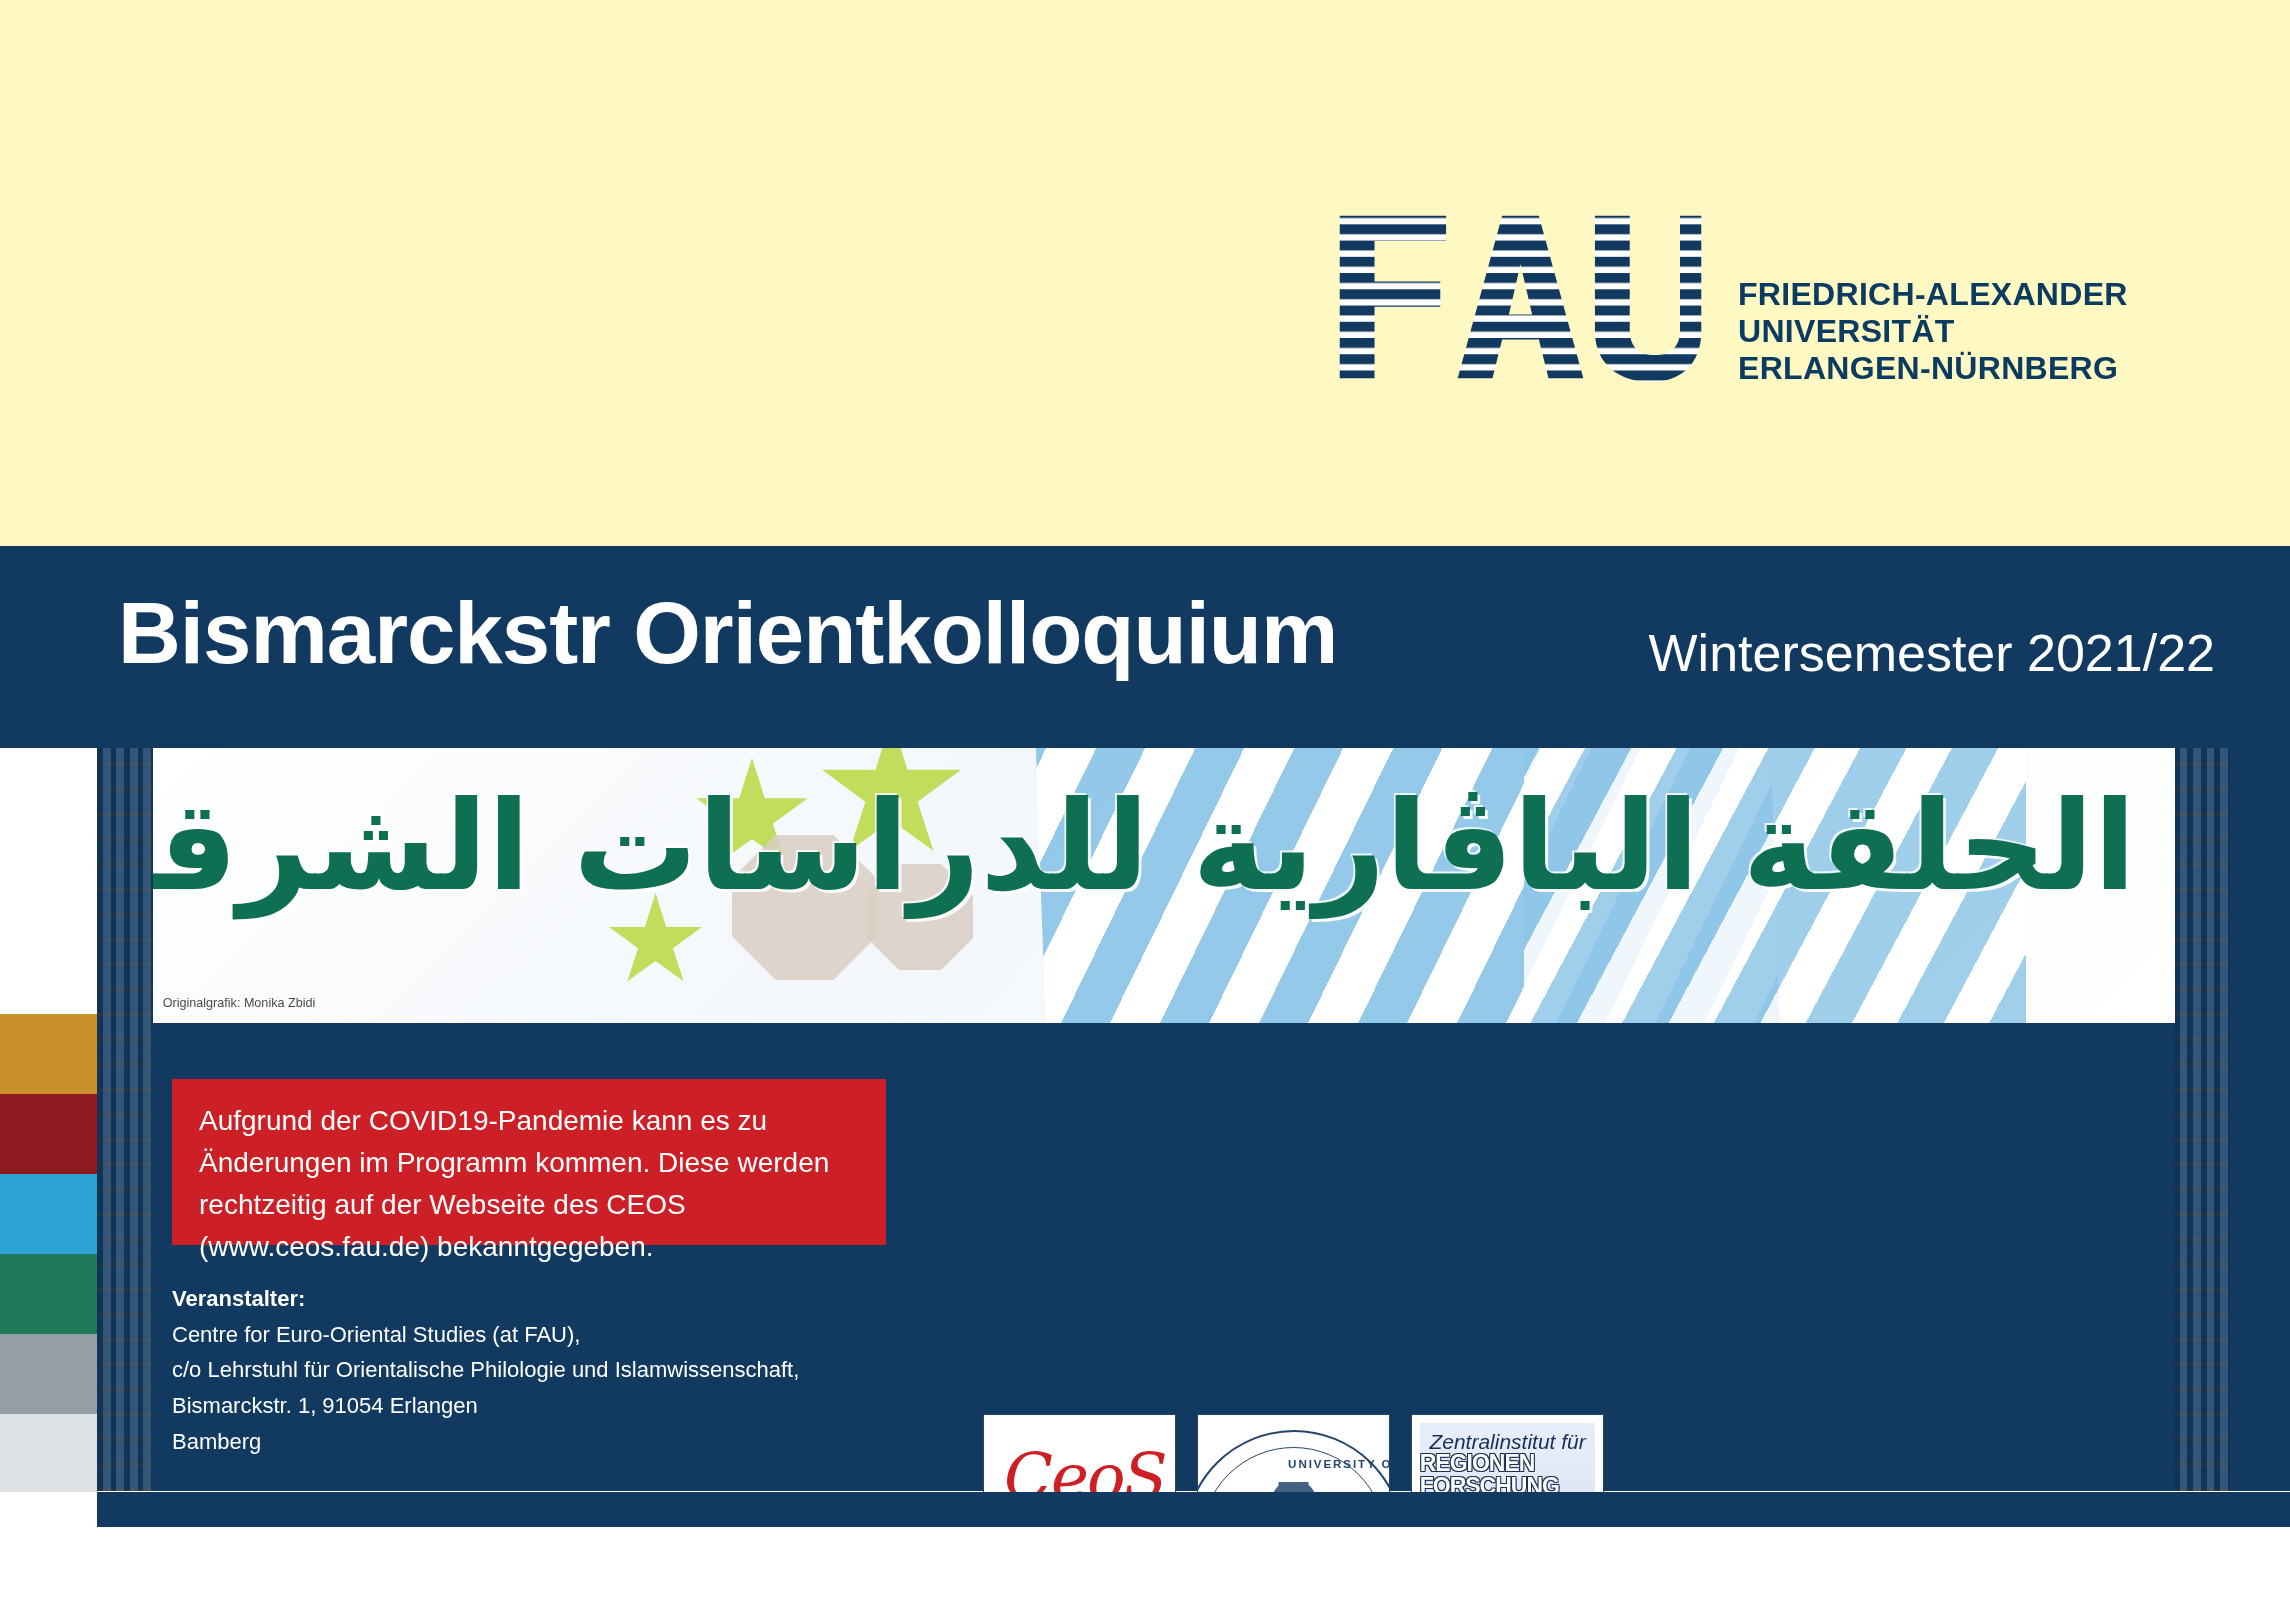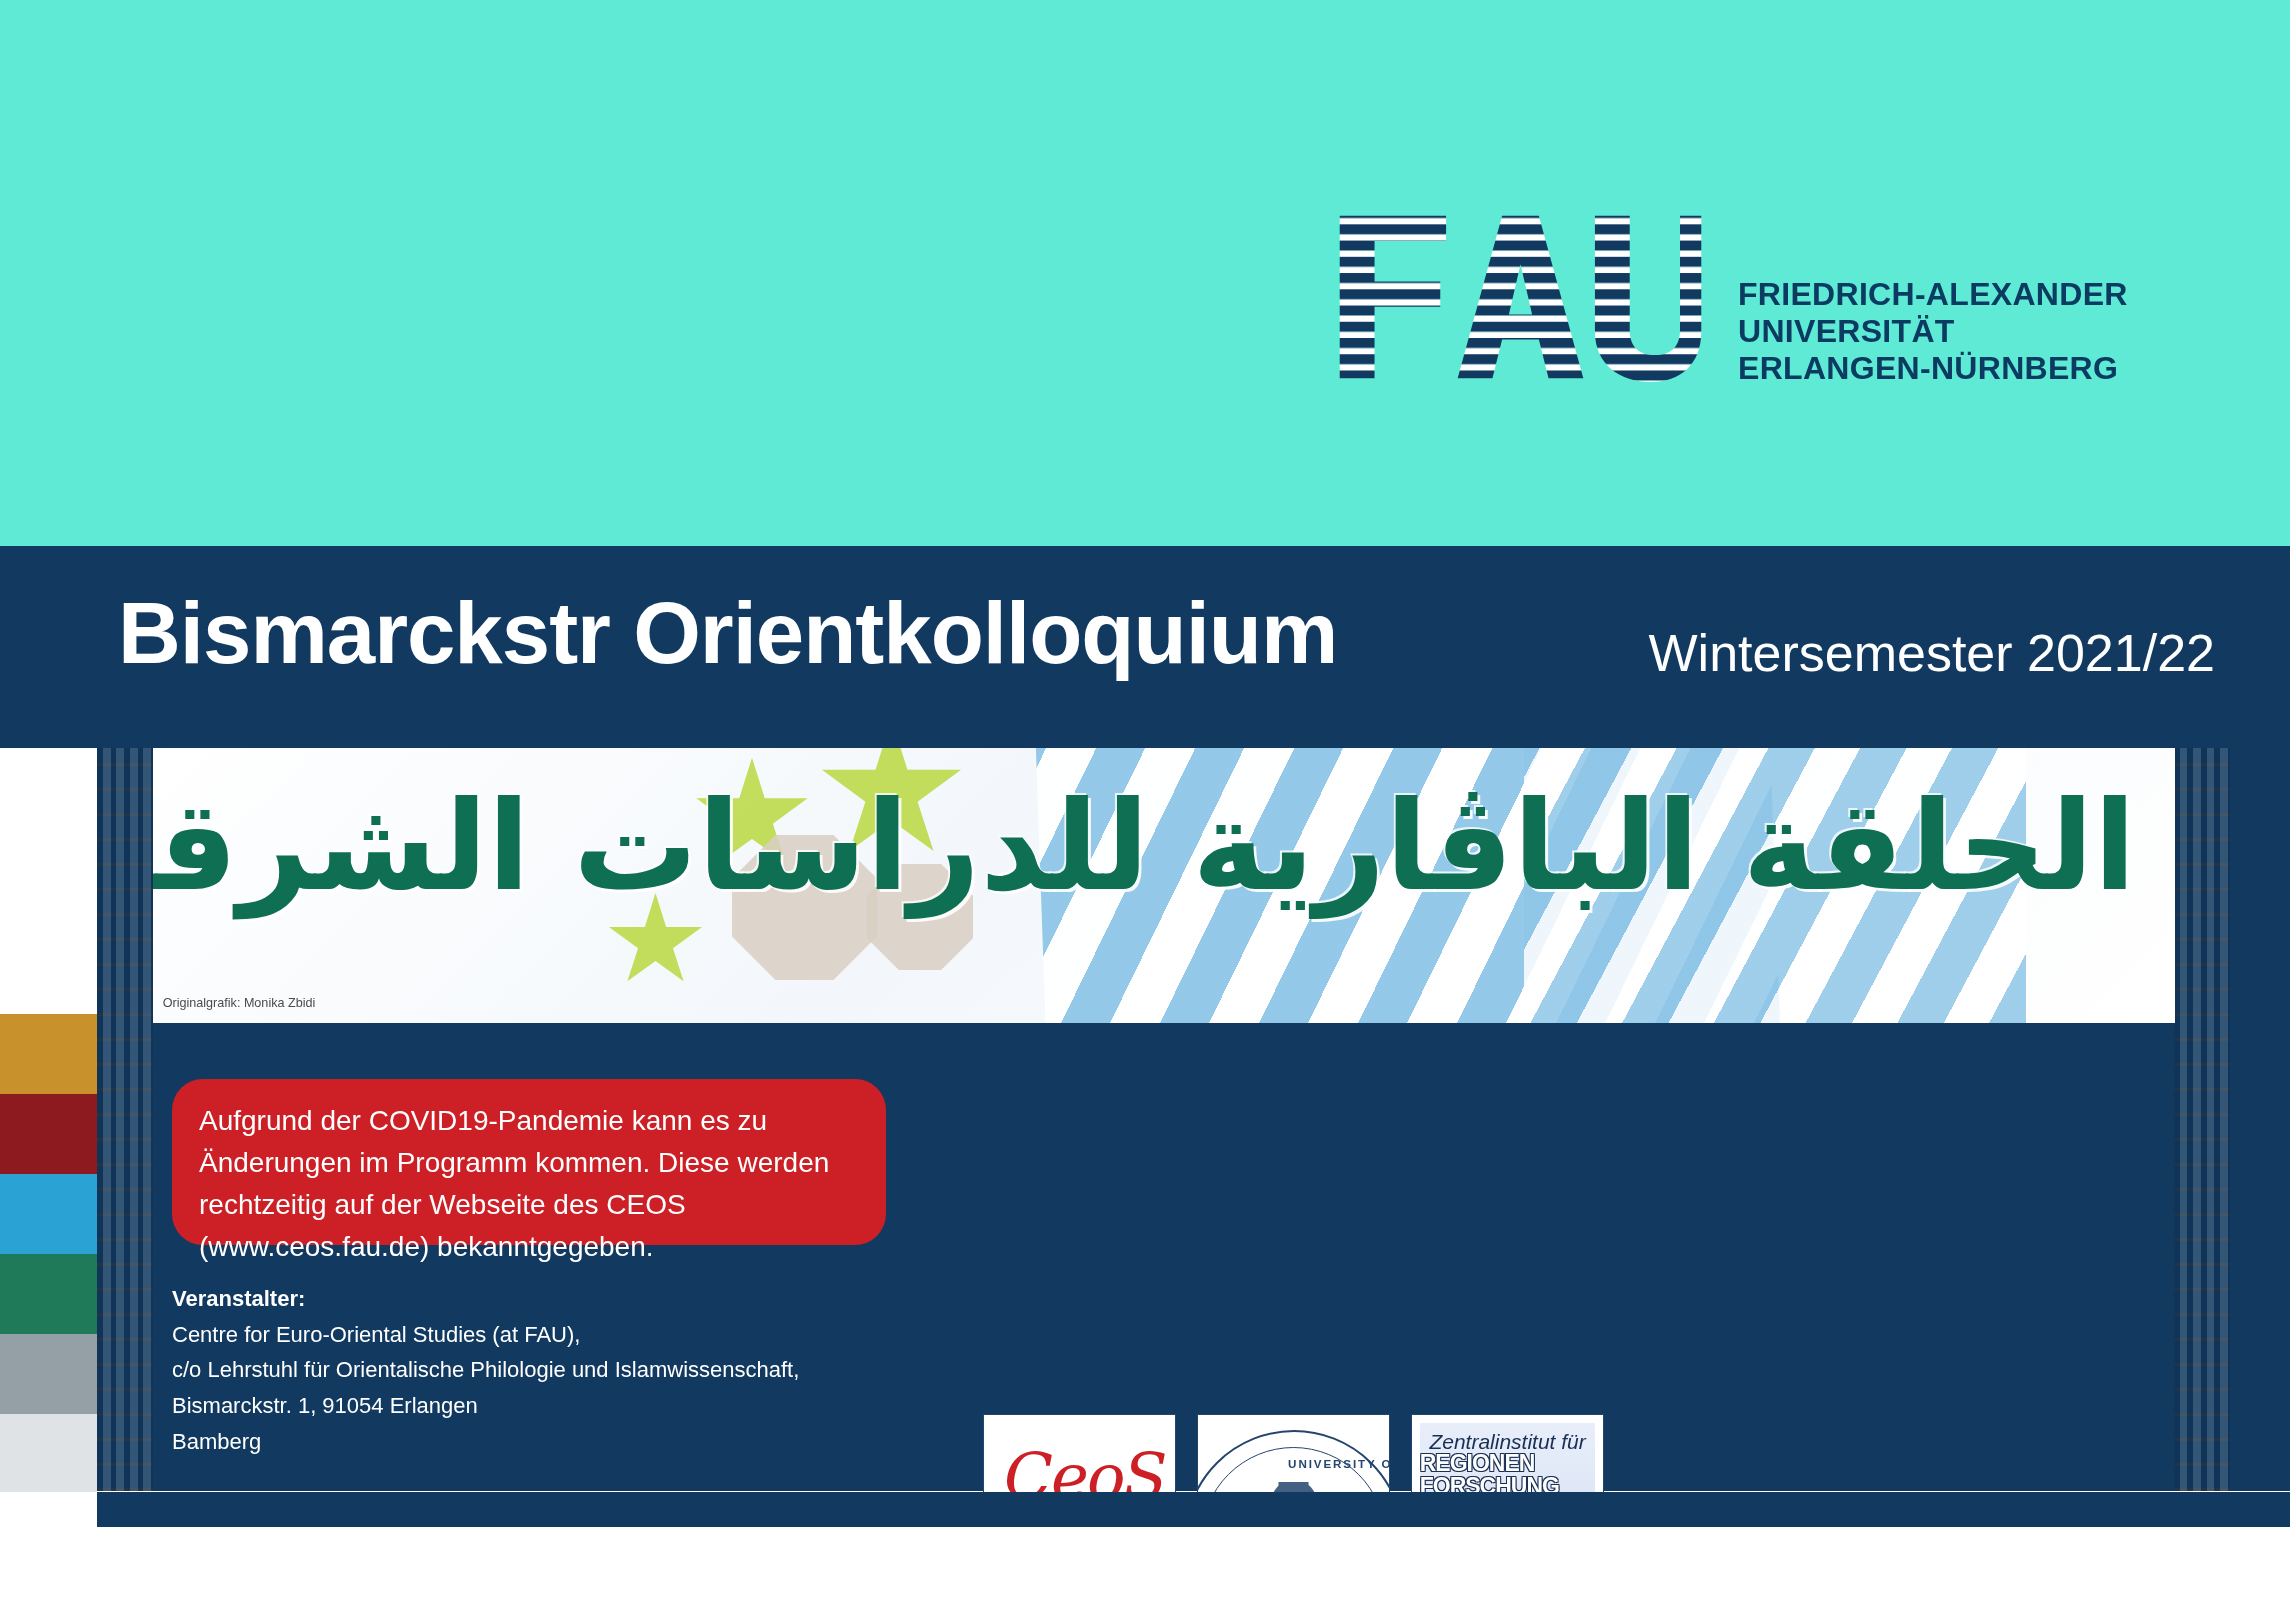--- a/index.html
+++ b/index.html
@@ -12,21 +12,21 @@
     position: relative;
     overflow: hidden;
   }
 
   
   .header {
     position: absolute;
     left: 0; top: 0;
     width: 2290px;
     height: 546px;
-    background: #5eead4;
+    background: #fef9c3;
   }
   .fau-logo-wrap {
     position: absolute;
     left: 1332px;
     top: 208px;
     display: flex;
     align-items: flex-start;
   }
   .fau-mark {
     width: 377px;
@@ -205,21 +205,20 @@
     position: absolute;
     left: 172px;
     top: 331px;
     width: 714px;
     height: 166px;
     background: #cc2026;
     color: #ffffff;
     padding: 21px 25px 0 27px;
     font-size: 28px;
     line-height: 1.5;
-    border-radius: 31px;
   }
 
   
   .organiser {
     position: absolute;
     left: 172px;
     top: 533px;
     width: 792px;
     color: #ffffff;
     font-size: 22px;

